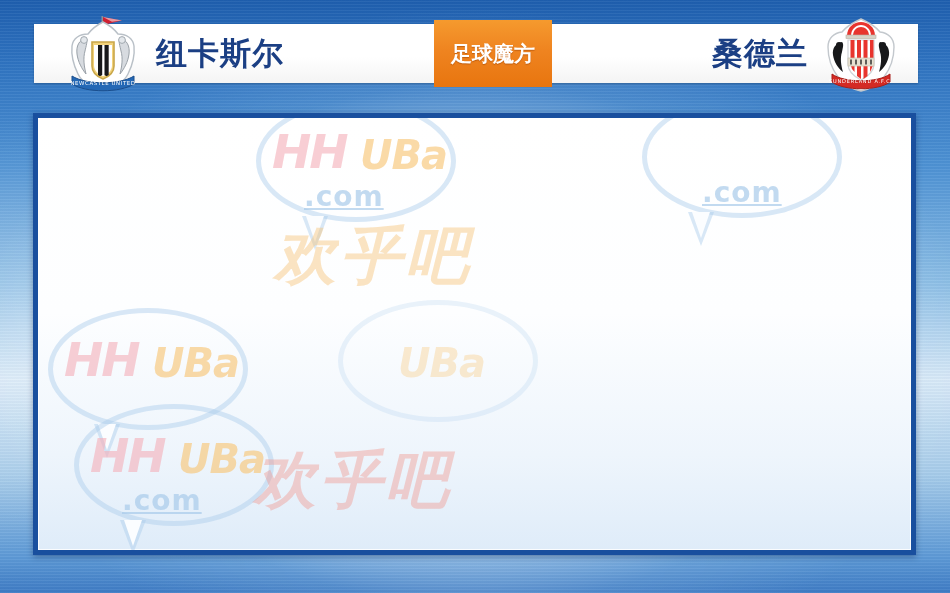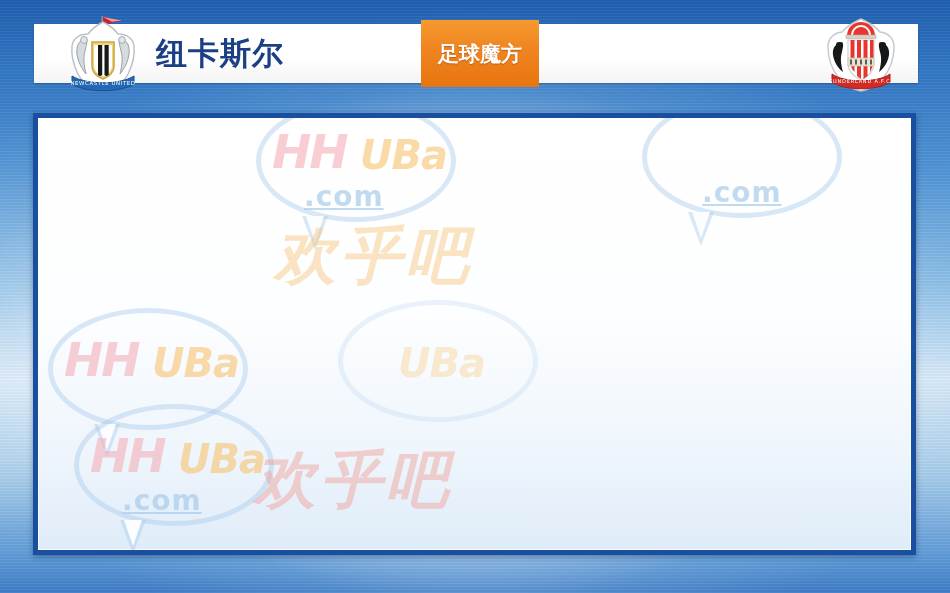--- a/index.html
+++ b/index.html
@@ -75,21 +75,21 @@
     font-weight: bold;
     color: #1b3f84;
     letter-spacing: 1px;
     white-space: nowrap;
   }
   .team-name.home { left: 122px; }
   .team-name.away { right: 110px; }
 
   .center-logo {
     position: absolute;
-    left: 421px;
+    left: 434px;
     top: 20px;
     width: 118px;
     height: 67px;
     background: linear-gradient(180deg, #f59a2e 0%, #ef8420 45%, #e8750f 100%);
     z-index: 9;
     display: flex;
     align-items: center;
     justify-content: center;
   }
   .center-logo-text {
@@ -472,20 +472,21 @@
         <path d="M34 31 L38.2 31 L38.2 61 L36 62.3 L34 61 Z" fill="#17181a"></path>
         <path d="M40.5 31 L44.7 31 L44.7 61 L42.5 62.3 L40.5 61 Z" fill="#17181a"></path>
 
         <path d="M8 62 C22 71 56 71 70 62 L70 70 C56 79 22 79 8 70 Z" fill="#2468b5" stroke="#1b4e8c" stroke-width="1"></path>
         <text x="39" y="70.5" font-size="5.4" font-family="DejaVu Sans, sans-serif" fill="#ffffff" text-anchor="middle" letter-spacing="0.6">NEWCASTLE UNITED</text>
       </svg>
     </div>
 
     <div class="team-name home">纽卡斯尔</div>
 
+    <div class="team-name away">桑德兰</div>
 
     <div class="crest right">
       <svg viewBox="0 0 78 82" width="78" height="82">
         <path d="M39 5 C30 9 24 13 20 18 C12 19 6 24 6 33 C6 44 10 55 16 63
                  C22 71 30 75 39 77 C48 75 56 71 62 63 C68 55 72 44 72 33
                  C72 24 66 19 58 18 C54 13 48 9 39 5 Z" fill="#ffffff" stroke="#c3c8cd" stroke-width="1.4"></path>
 
         <path d="M25 22 C25 13 32 8 39 8 C46 8 53 13 53 22 Z" fill="#e8352e"></path>
         <path d="M29 22 C29 15 34 11 39 11 C44 11 49 15 49 22 Z" fill="#ffffff"></path>
         <path d="M31 22 C31 16 35 13 39 13 C43 13 47 16 47 22 Z" fill="#e8352e"></path>

